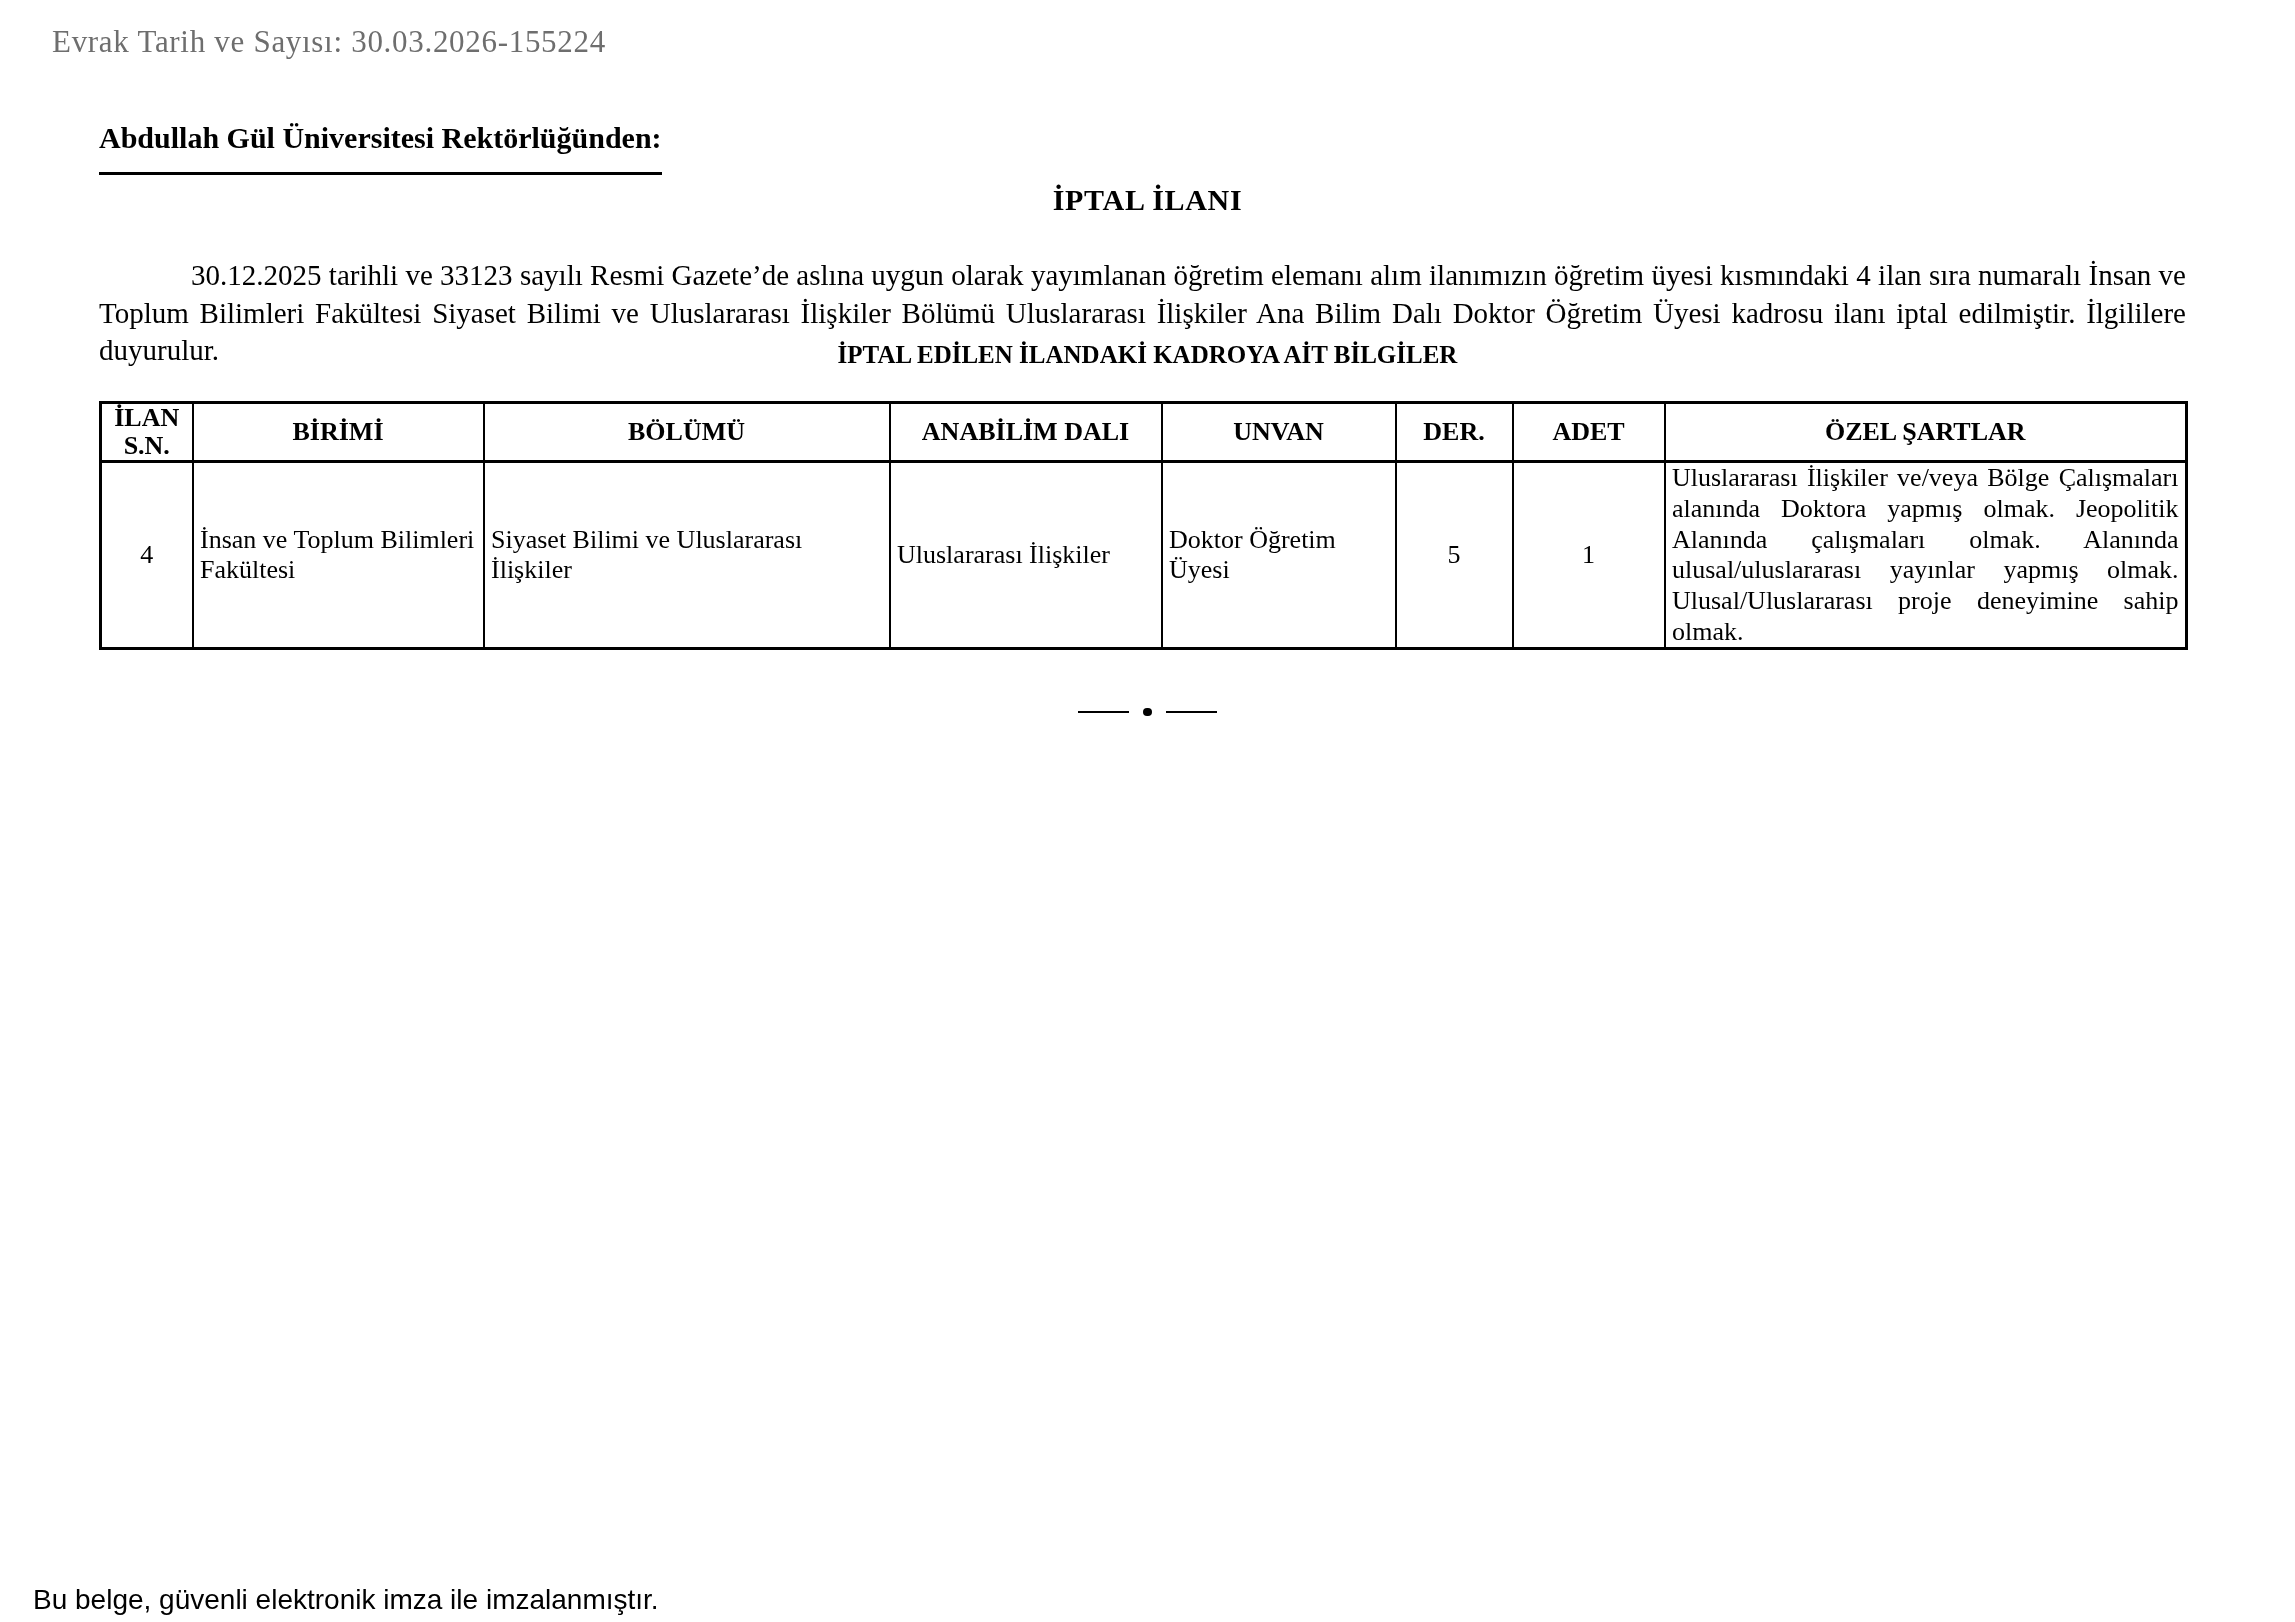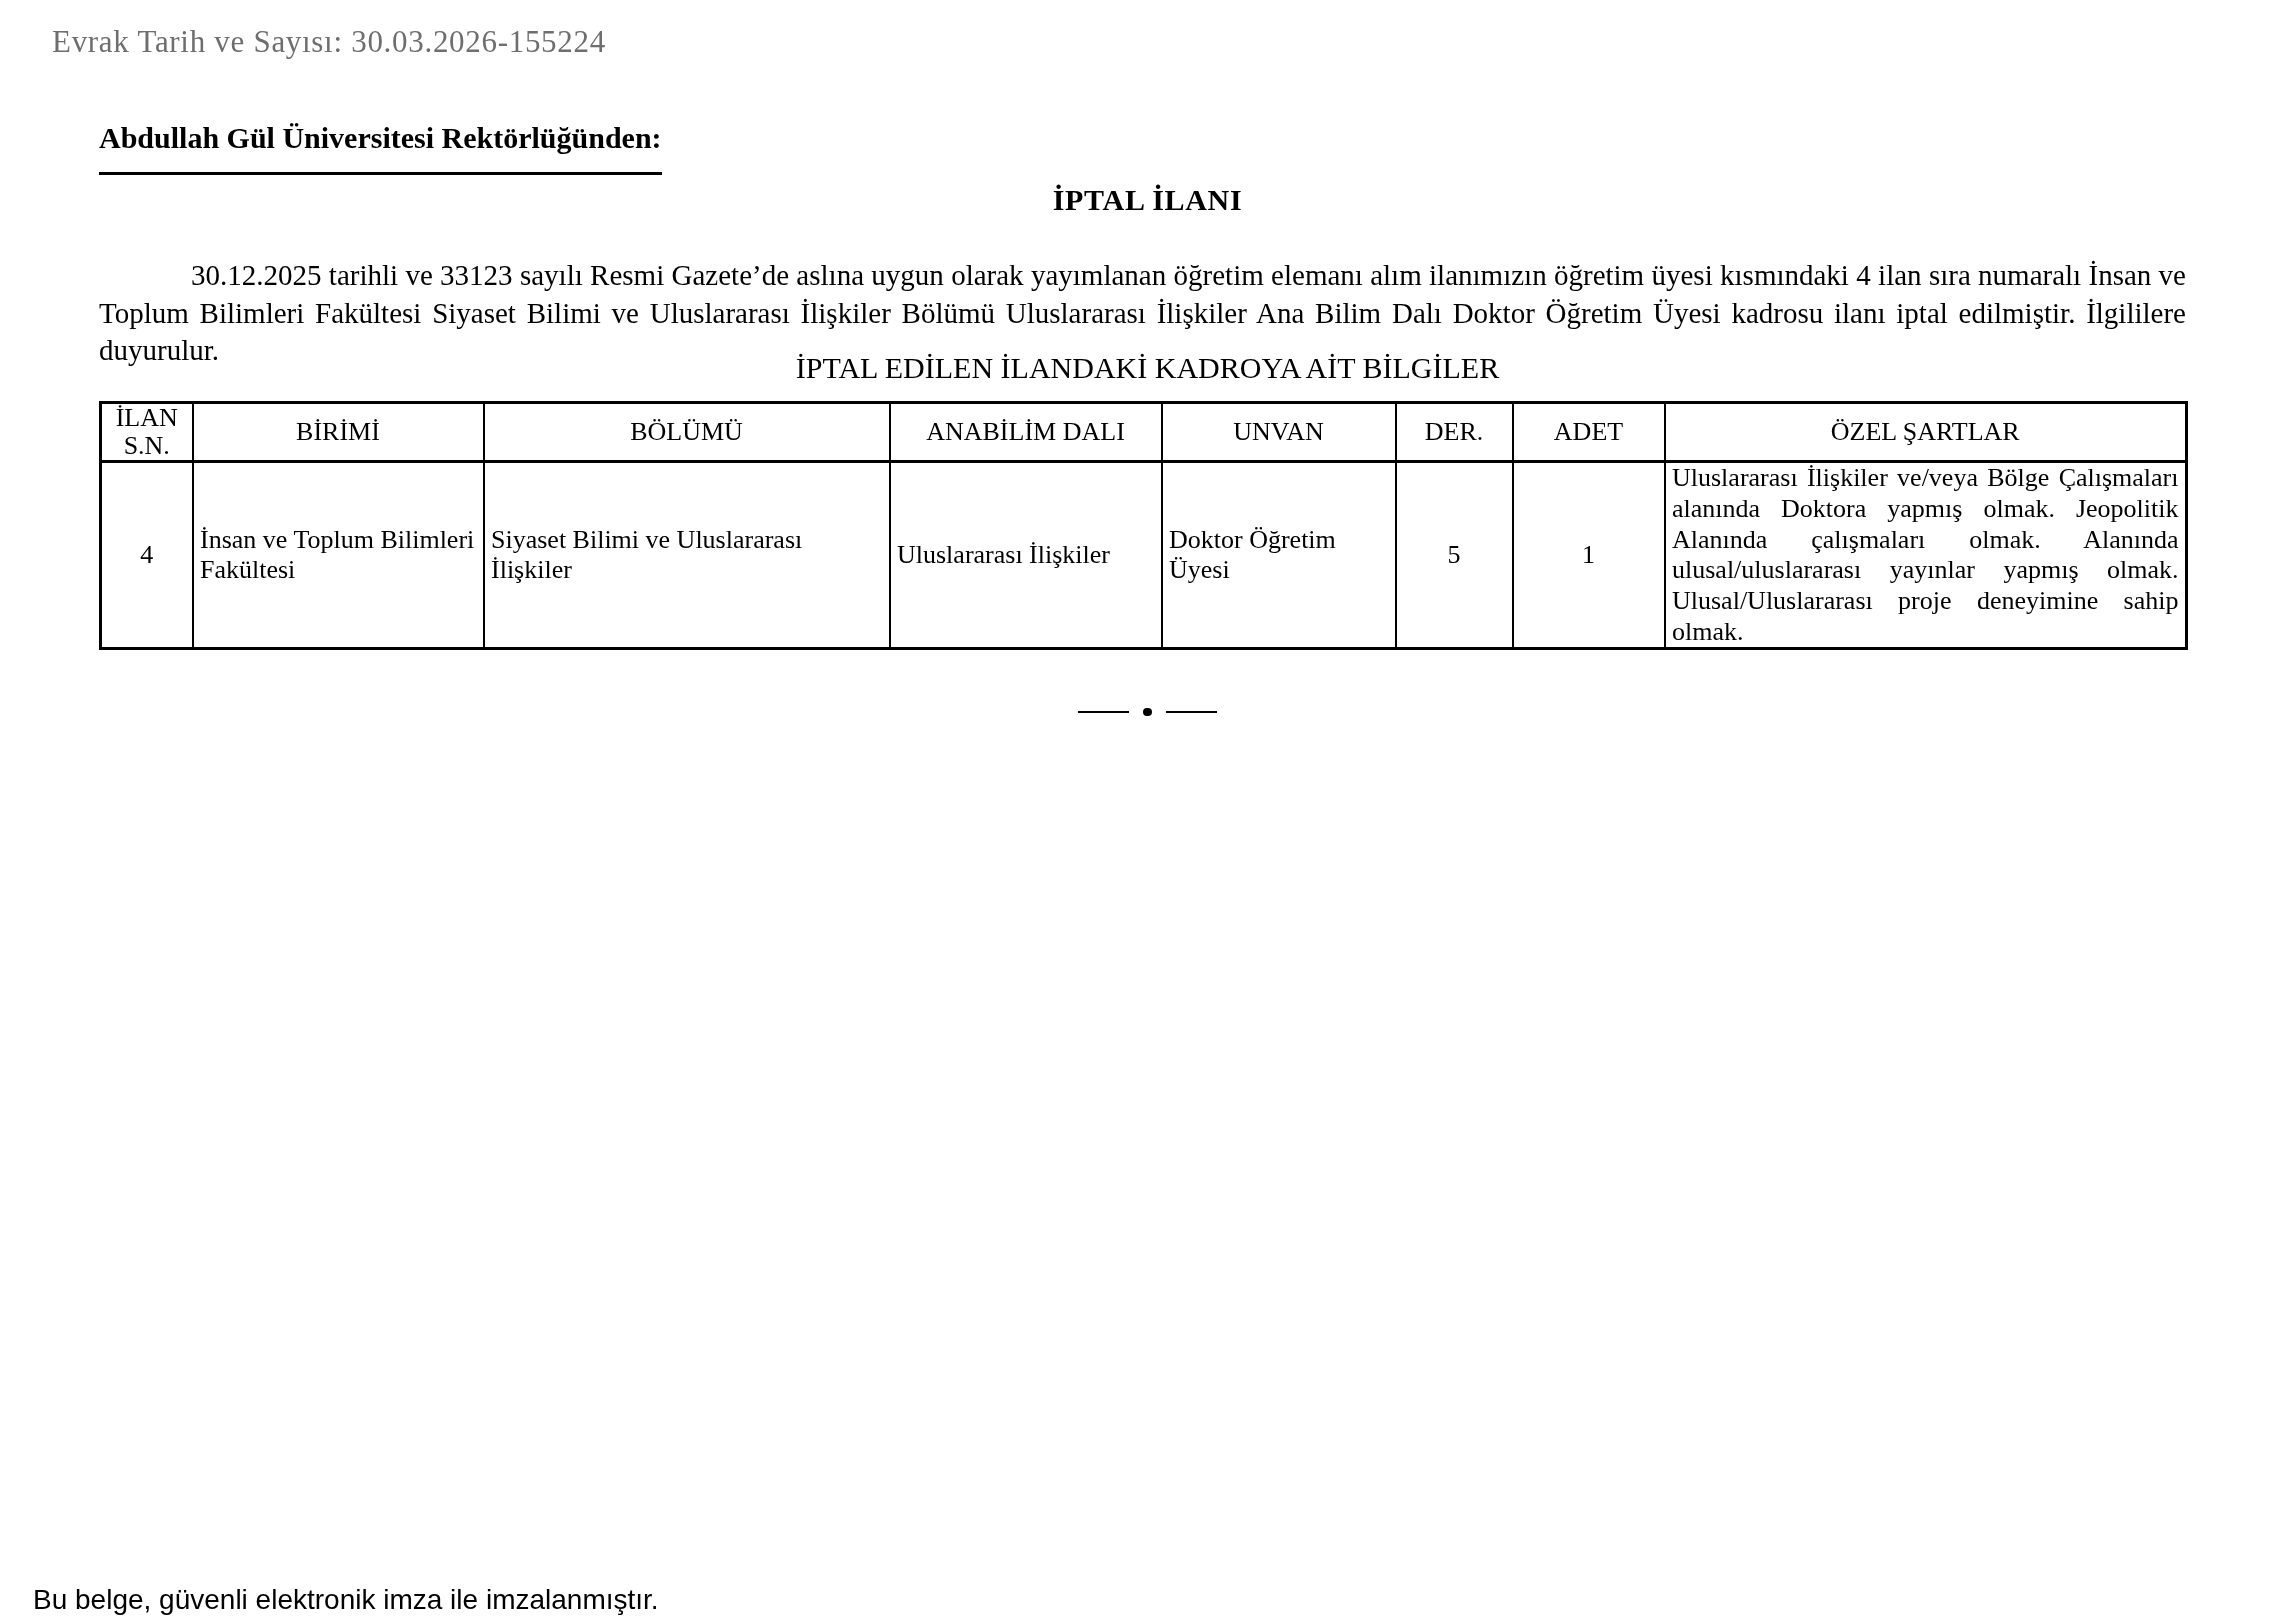--- a/index.html
+++ b/index.html
@@ -24,33 +24,33 @@
     position: absolute; left: 0; top: 183px; width: 100%;
     text-align: center; font-size: 30px; font-weight: bold;
     letter-spacing: 0.7px;
   }
   .body-text {
     position: absolute; left: 99px; top: 257px; width: 2087px;
     font-size: 29px; line-height: 1.3;
     text-align: justify; text-indent: 92px;
   }
   .table-title {
-    position: absolute; left: 0; top: 351px; width: 100%;
-    text-align: center; font-size: 30px; font-weight: normal;
+    position: absolute; left: 0; top: 341px; width: 100%;
+    text-align: center; font-size: 25px; font-weight: bold;
   }
   table.kadro {
     position: absolute; left: 99px; top: 401px;
     width: 2086px; border-collapse: collapse; table-layout: fixed;
     border: 3.3px solid #000;
   }
   table.kadro th, table.kadro td {
     border: 2px solid #000;
   }
   table.kadro th {
-    height: 58px; font-size: 26px; font-weight: normal;
+    height: 58px; font-size: 26px; font-weight: bold;
     vertical-align: middle; line-height: 1.08;
     padding: 0 3.9px;
   }
   table.kadro thead th { border-bottom: 3.3px solid #000; }
   table.kadro td {
     height: 145px; font-size: 26px; vertical-align: middle;
     padding: 0 6.5px; line-height: 1.18;
   }
   .col-sn    { width: 92px; }
   .col-birim { width: 291px; }

